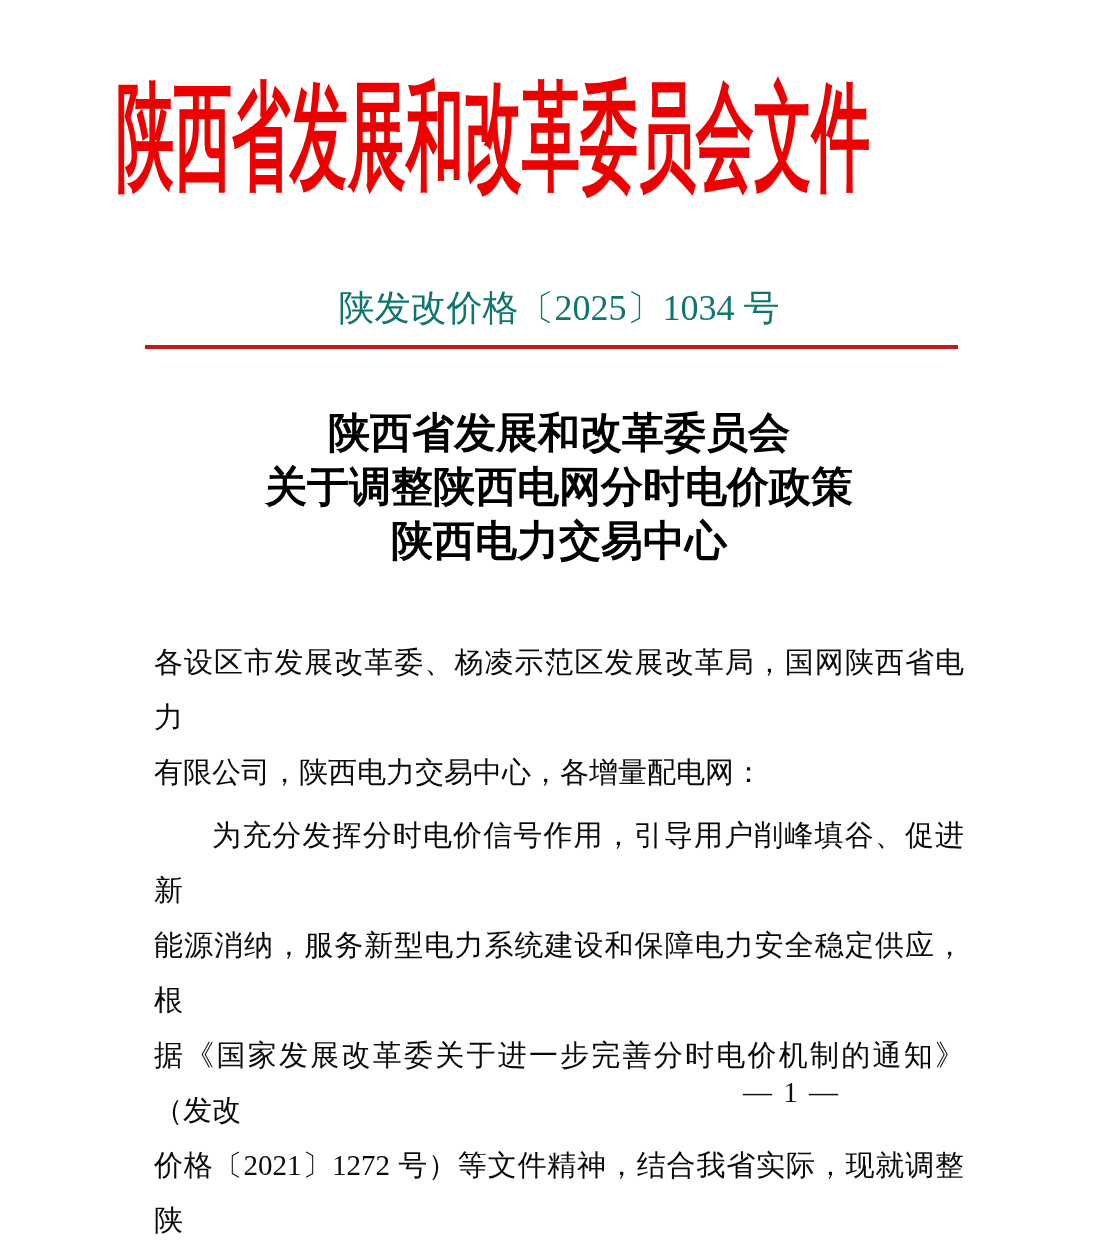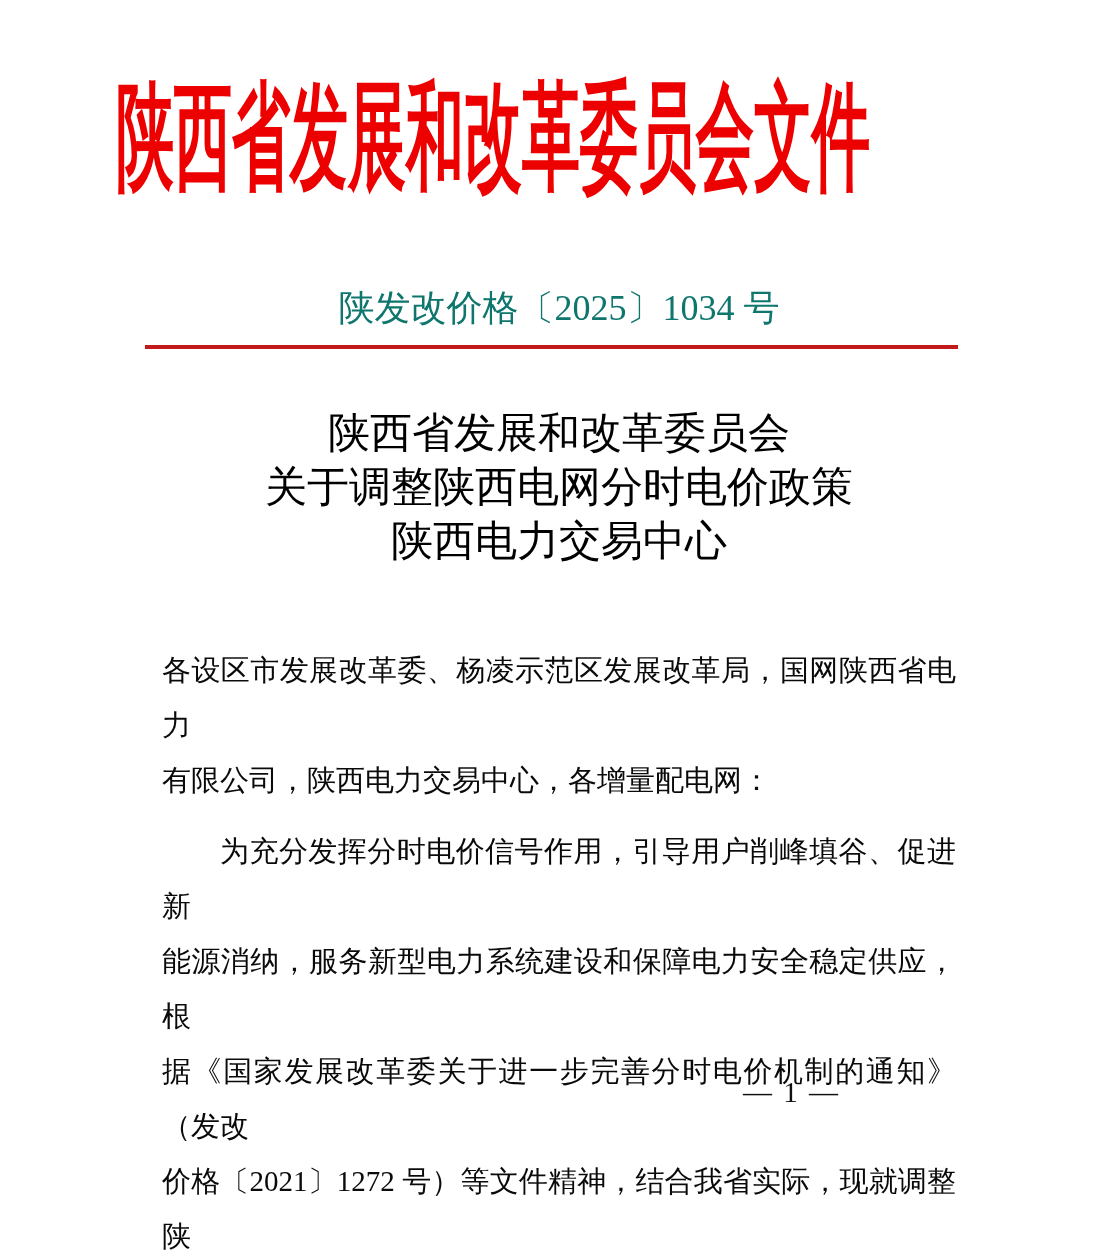--- a/index.html
+++ b/index.html
@@ -64,39 +64,39 @@
   }
 
   
   .title-block {
     position: absolute;
     top: 406px;
     left: 146px;
     width: 826px;
     text-align: center;
     font-size: 42px;
-    font-weight: 400;
+    font-weight: 700;
     line-height: 54px;
     color: #000000;
     font-family: "Liberation Serif", "DejaVu Serif", serif;
   }
 
   
   .body-block {
     position: absolute;
     top: 627px;
     left: 146px;
     width: 826px;
     font-size: 29px;
     line-height: 55px;
     color: #0a0a0a;
     text-align: justify;
   }
   .body-block p {
-    margin: 16px;
+    margin: 8px;
     white-space: pre-line;
   }
   .para-indent {
     text-indent: 58px;
   }
   .section-heading {
     text-indent: 58px;
     font-weight: 700;
     font-size: 30px;
     color: #000000;

